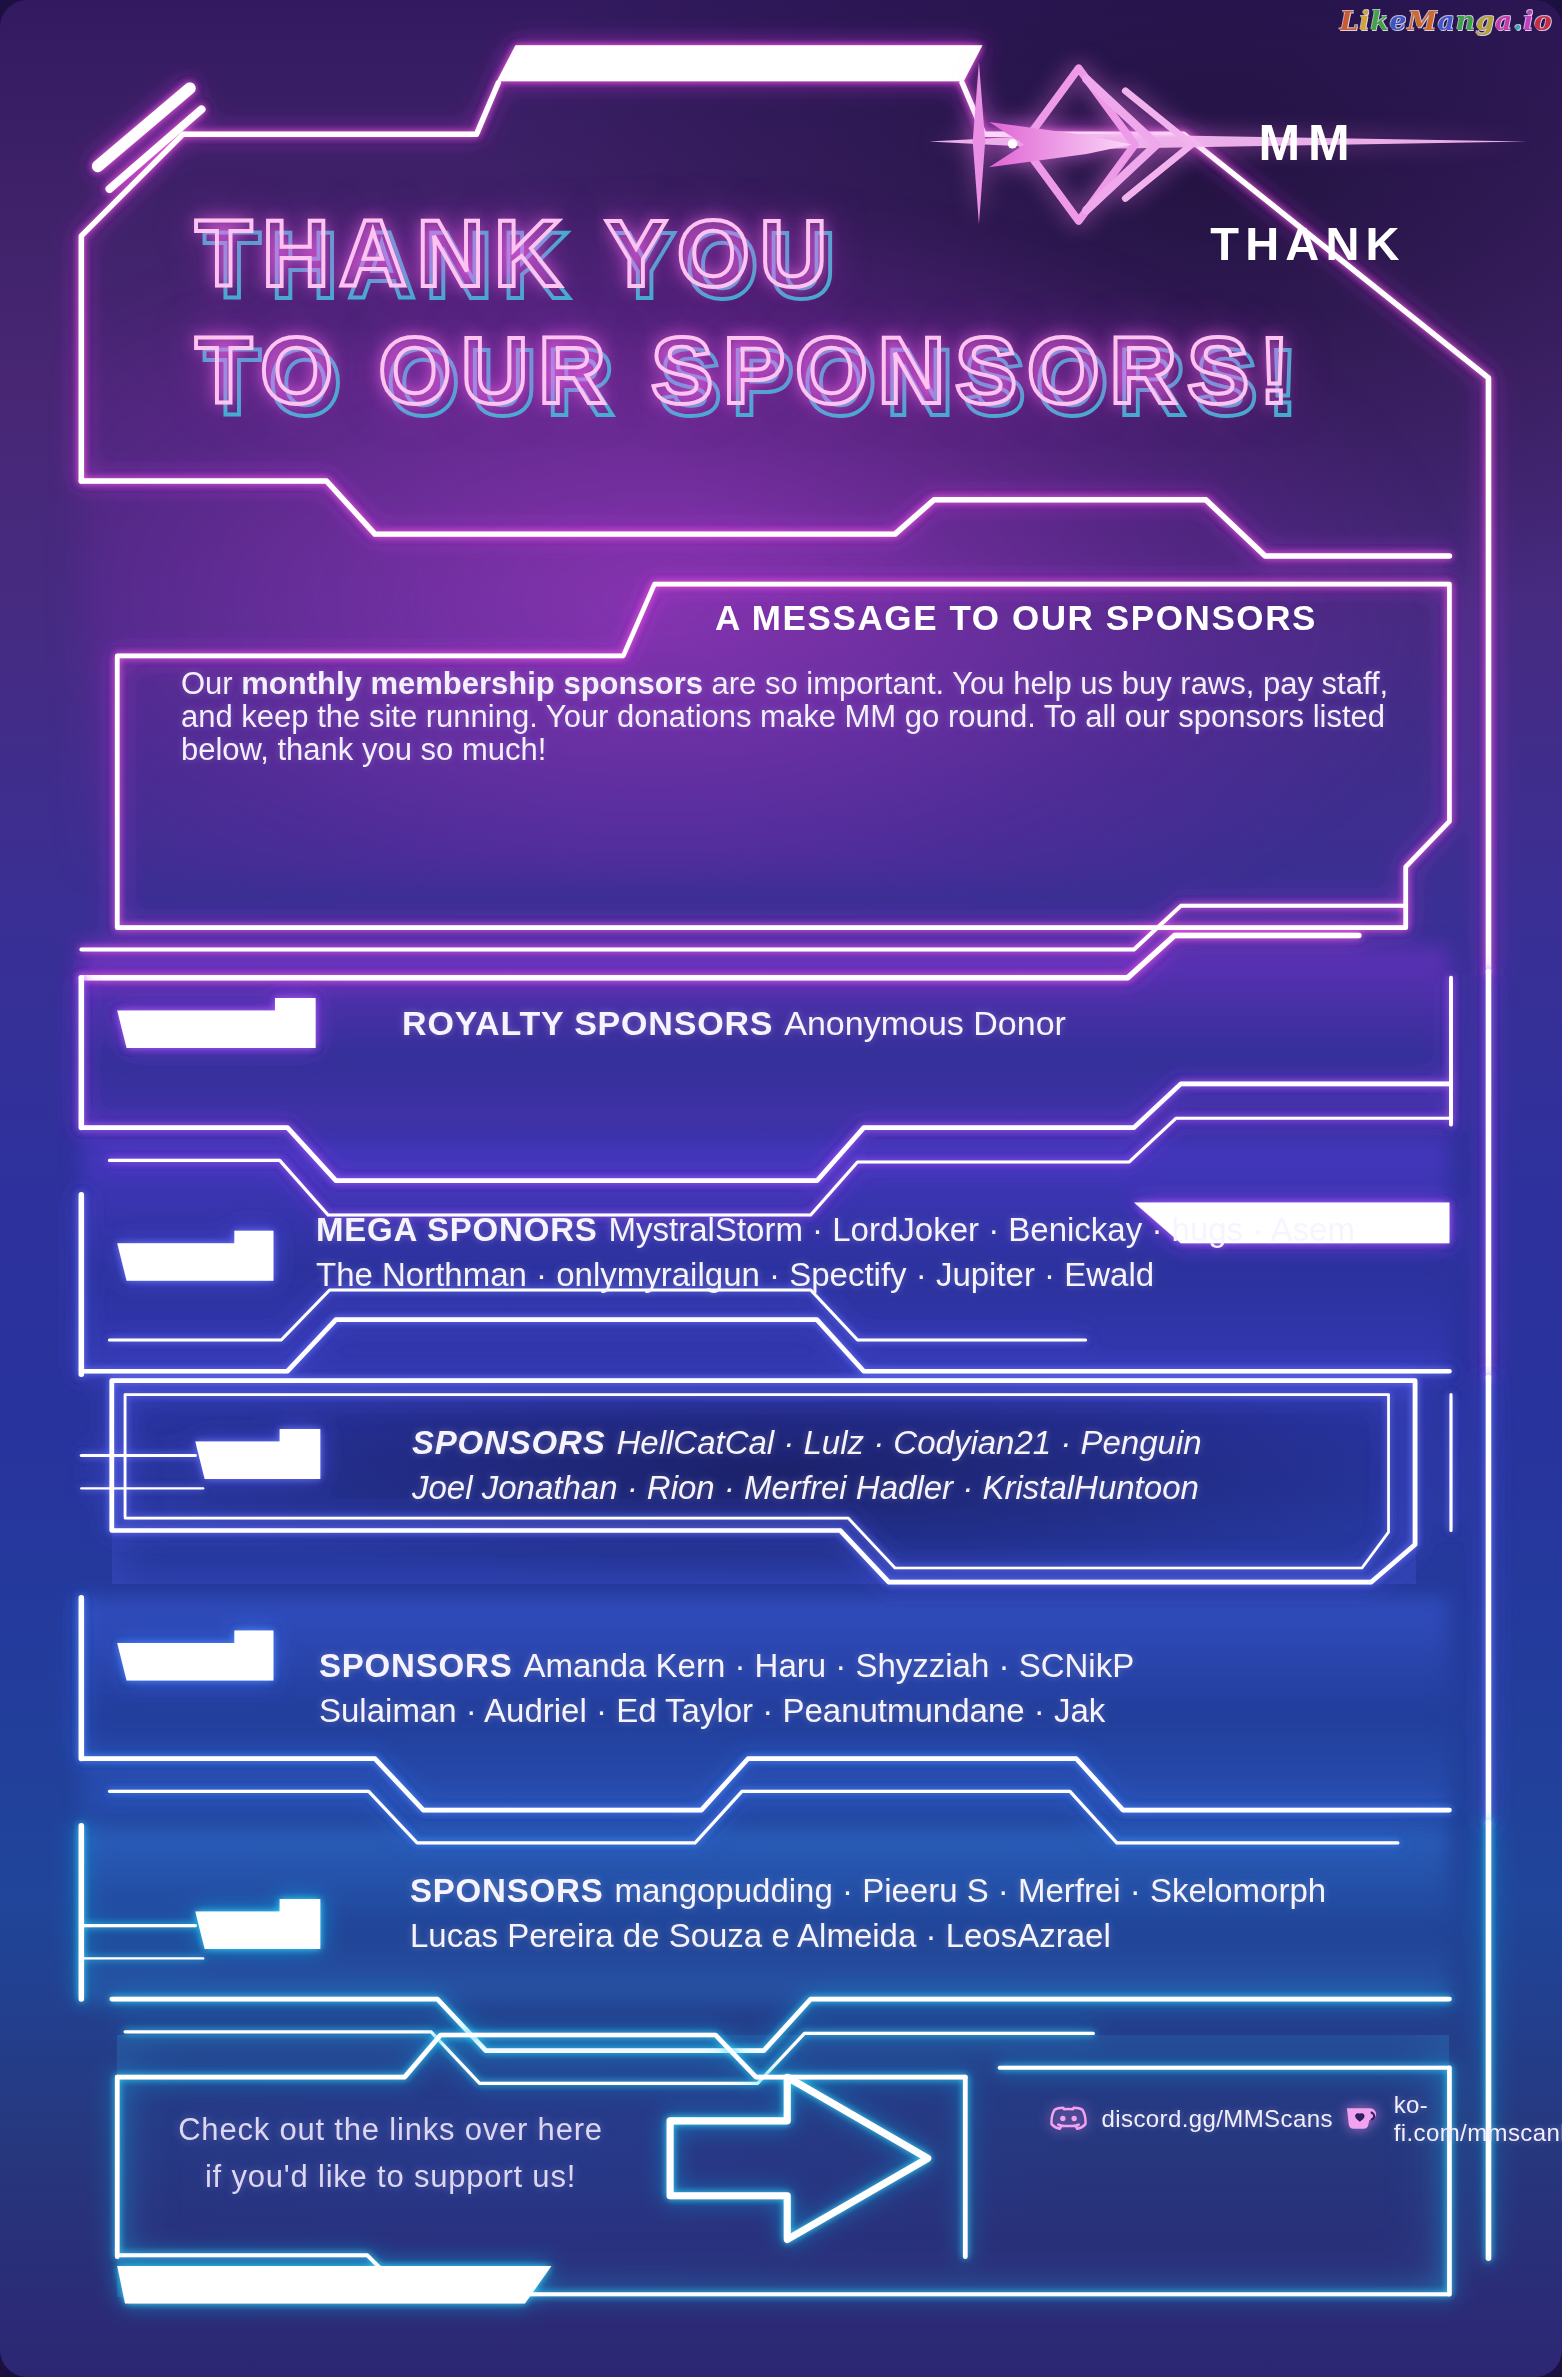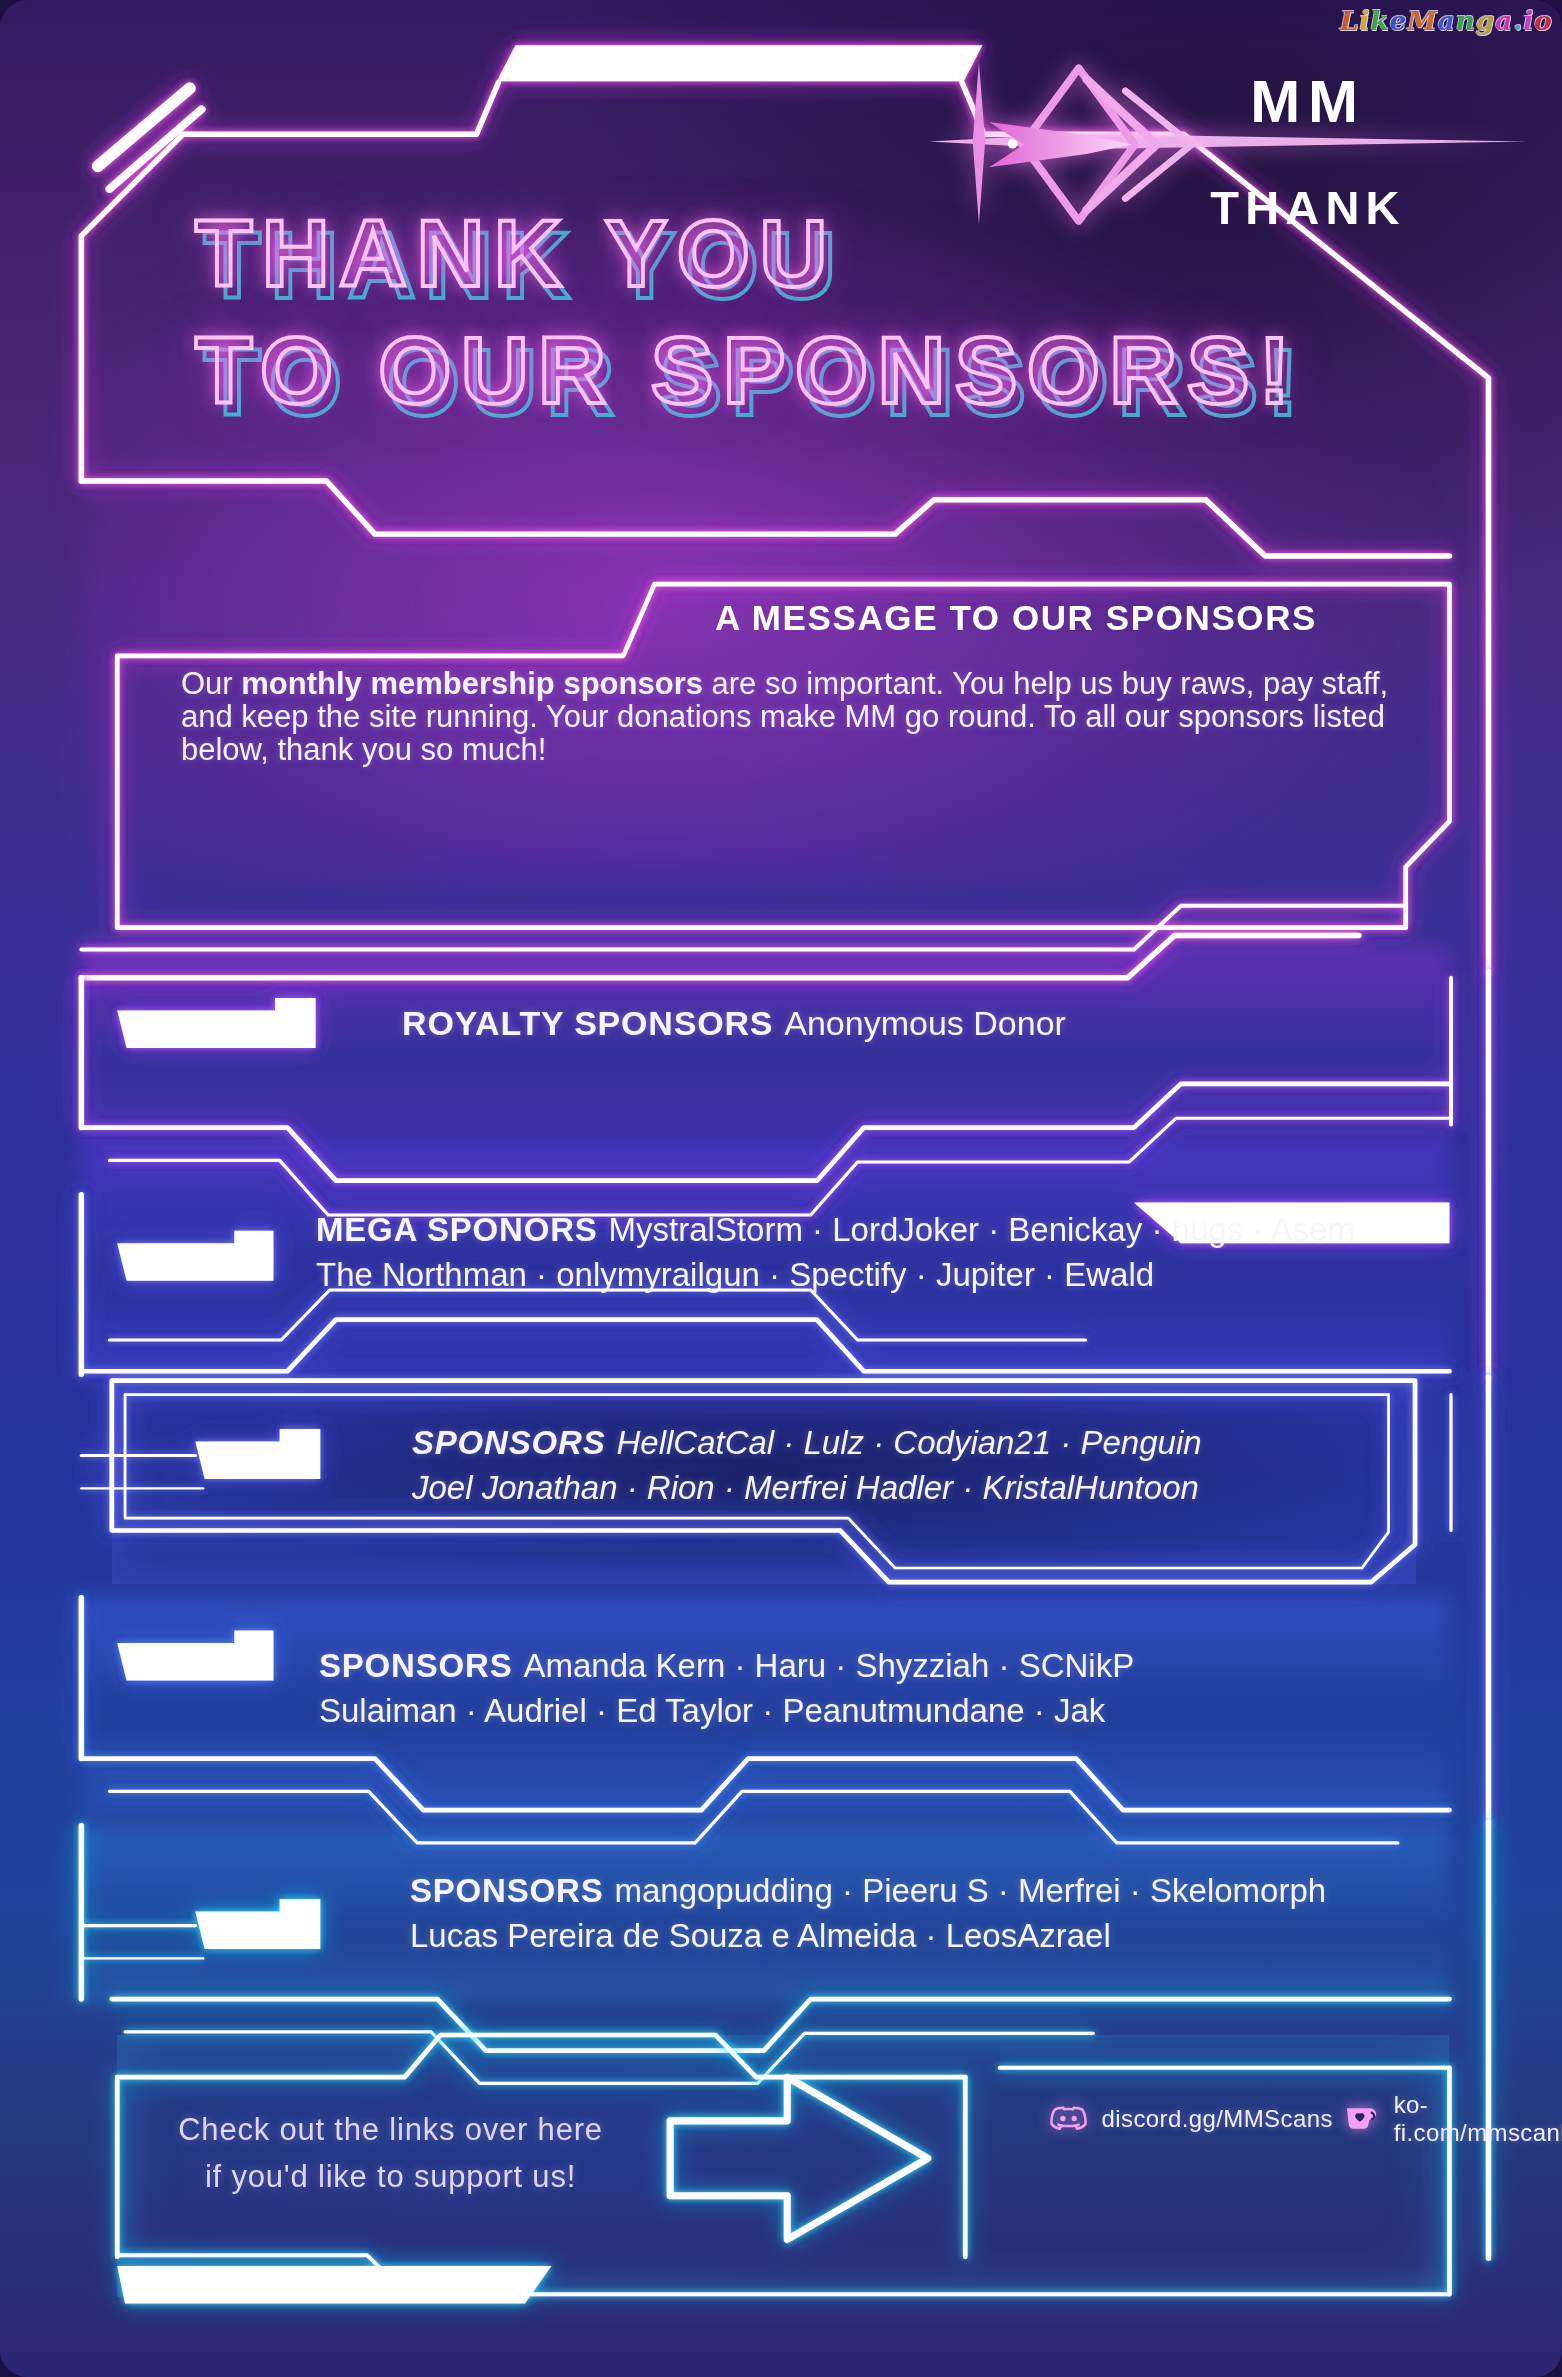--- a/index.html
+++ b/index.html
@@ -26,21 +26,21 @@
     background:radial-gradient(60% 80% at 30% 45%, rgba(40,60,160,.35), rgba(40,60,160,0) 70%);
     box-shadow:inset 0 0 62px rgba(60,200,255,.25);}
   #frames{position:absolute;left:0;top:0;}
 
   .watermark{position:absolute;right:9.4px;top:4.7px;
     font-family:"DejaVu Serif",serif;font-style:italic;font-weight:700;font-size:26.6px;letter-spacing:0.8px;
     text-shadow:0.8px 0.8px 0 #d9d0e2,-0.8px -0.8px 0 #b9aec9,0.8px -0.8px 0 #cfc4da;}
   .logo{position:absolute;left:922px;top:48px;width:640px;height:195px;}
   .logo svg{filter:drop-shadow(0 0 11px rgba(240,120,230,.65));}
   .logo-text{position:absolute;left:1187px;top:67px;width:242px;text-align:center;color:#fff;}
-  .logo-mm{font-size:60px;font-weight:700;letter-spacing:7.8px;}
+  .logo-mm{font-size:50px;font-weight:700;letter-spacing:7.8px;margin-top:47px;}
   .logo-scans{font-size:47px;font-weight:700;letter-spacing:6.2px;margin-top:44px;}
 
   .title-wrap{position:absolute;left:195px;top:195px;width:1265px;font-weight:700;font-size:94px;line-height:117px;letter-spacing:9.4px;}
   .title-layer{position:absolute;left:0;top:0;white-space:nowrap;}
   .t-shadow{color:transparent;-webkit-text-stroke:3.9px #3ec3da;transform:translate(8.6px,11.7px);opacity:.9;}
   .t-main{color:transparent;-webkit-text-stroke:3.9px #ffc3f2;
     text-shadow:0 0 17px rgba(255,110,240,.75),0 0 43px rgba(224,60,230,.5);}
 
   .msg-heading{position:absolute;left:180px;top:598px;width:1137px;text-align:right;color:#ffffff;
     font-size:35px;font-weight:700;letter-spacing:1.6px;}

